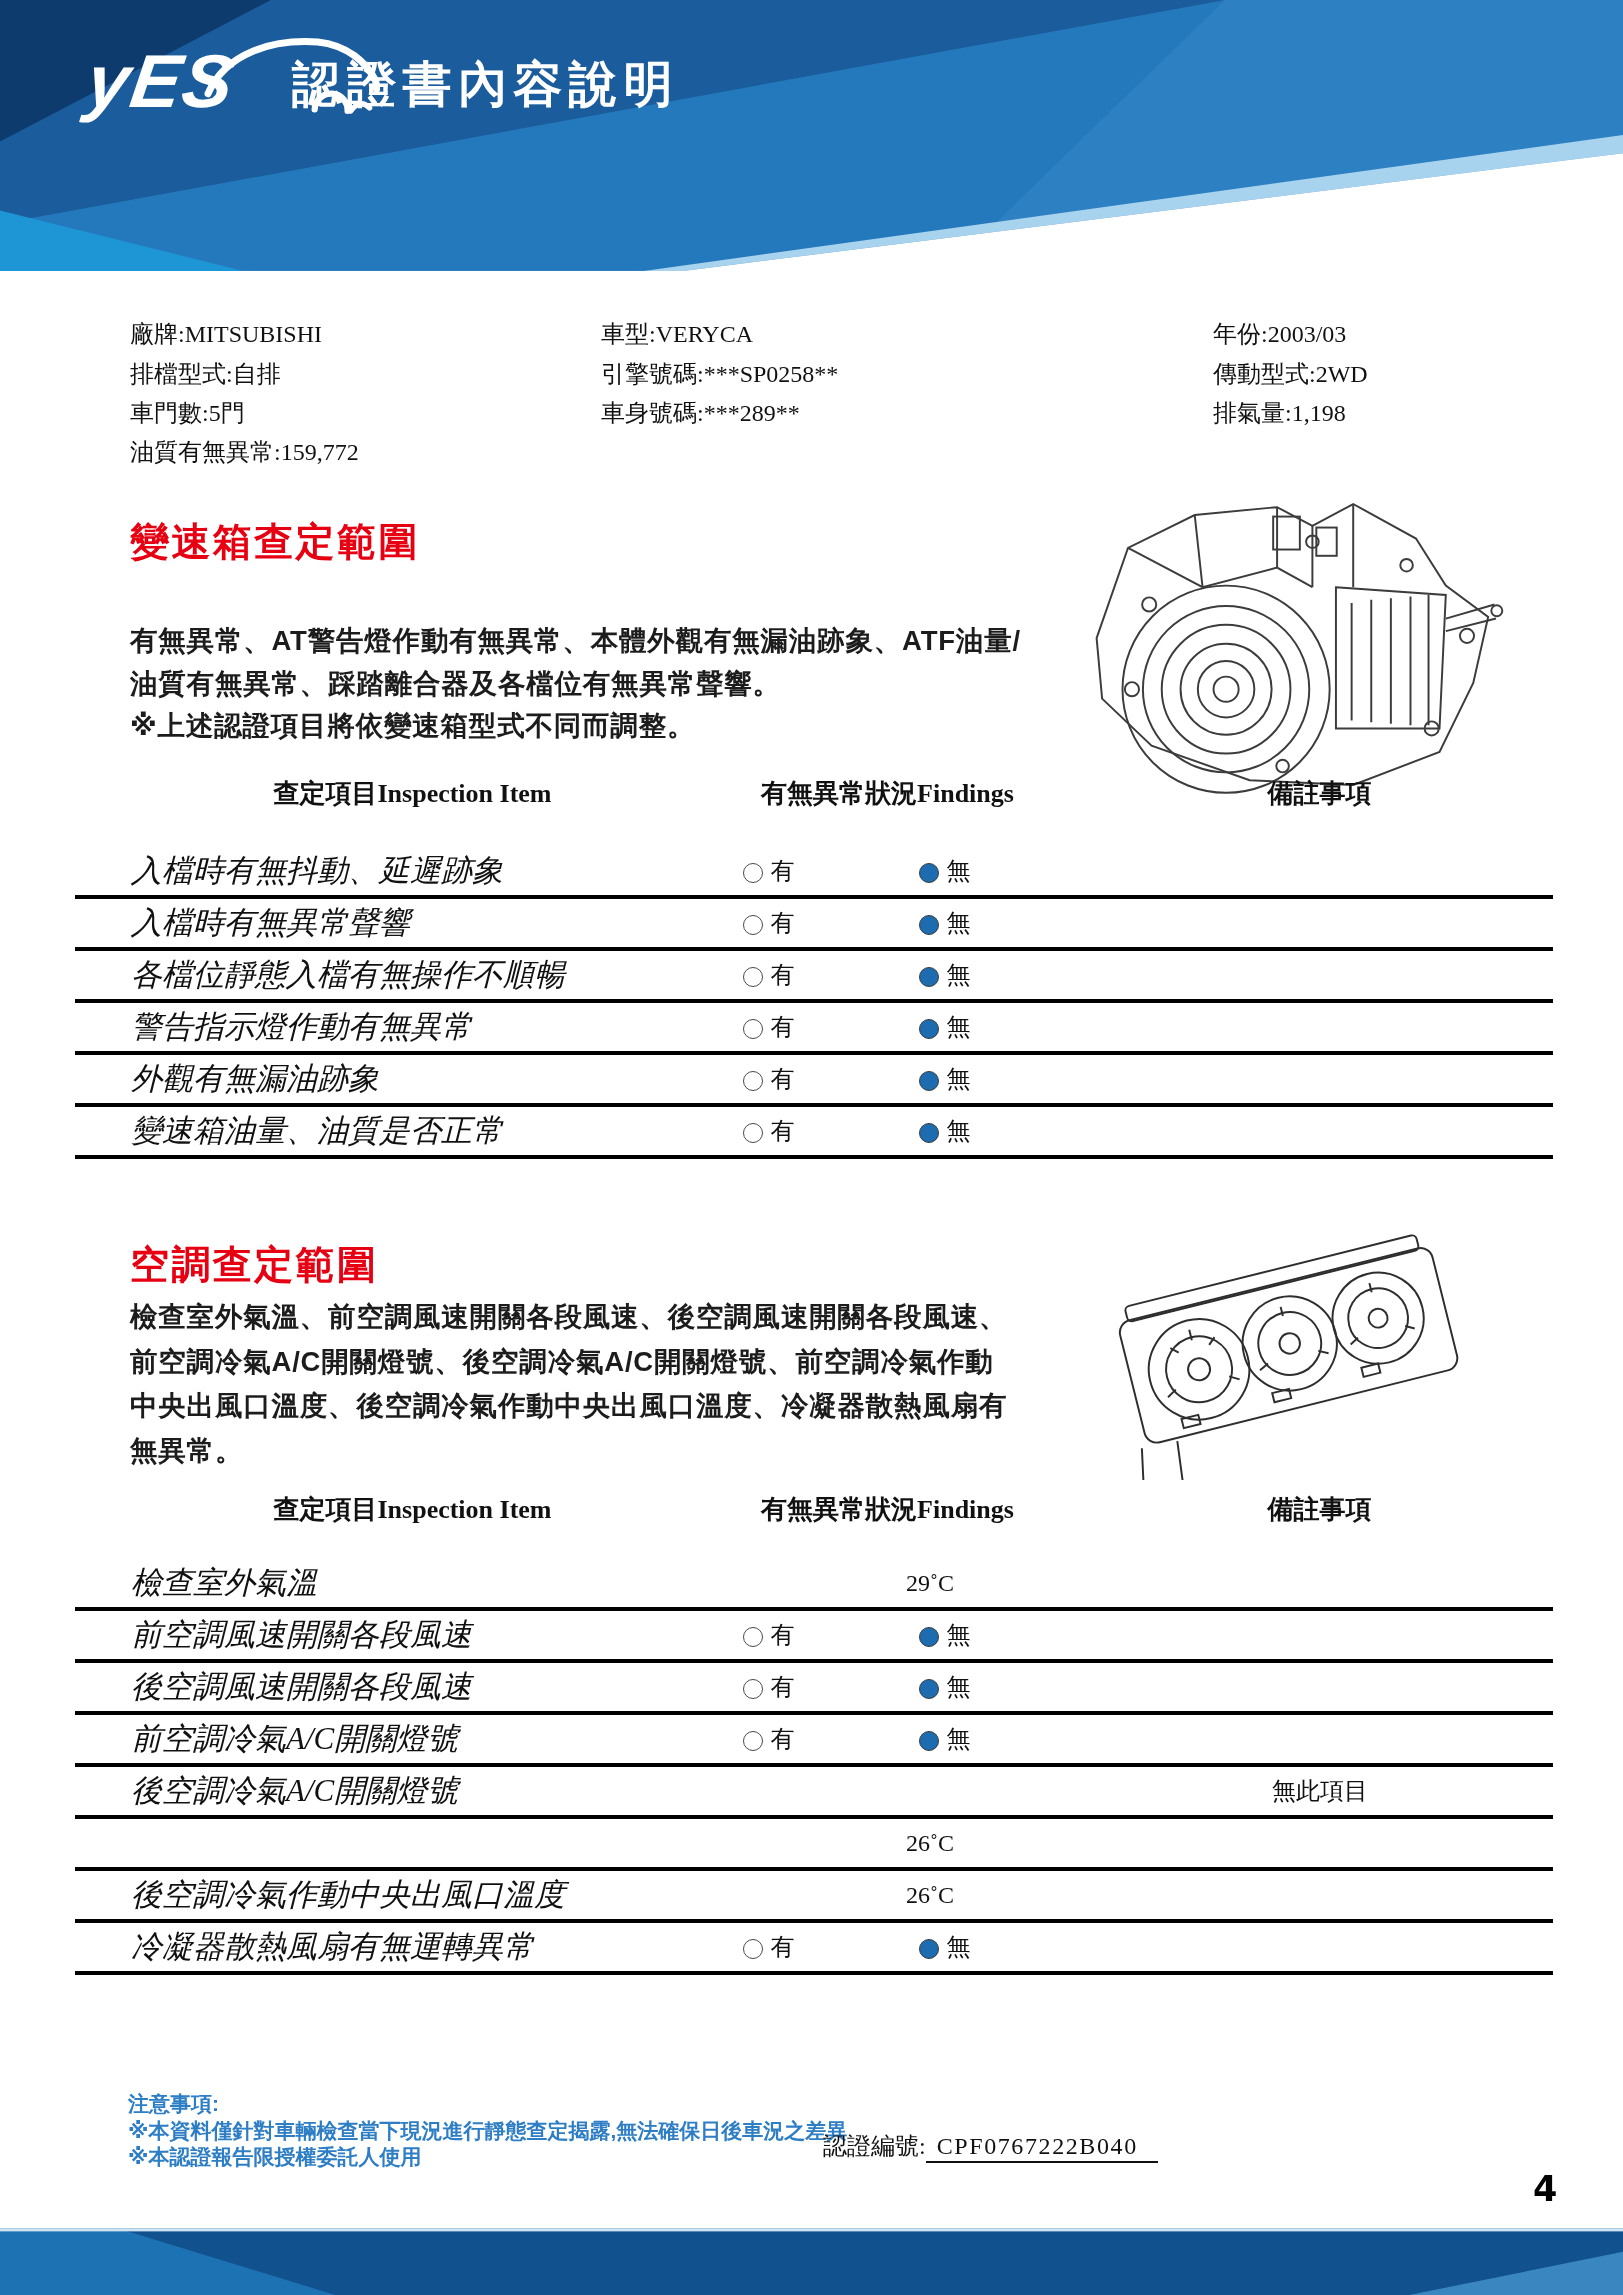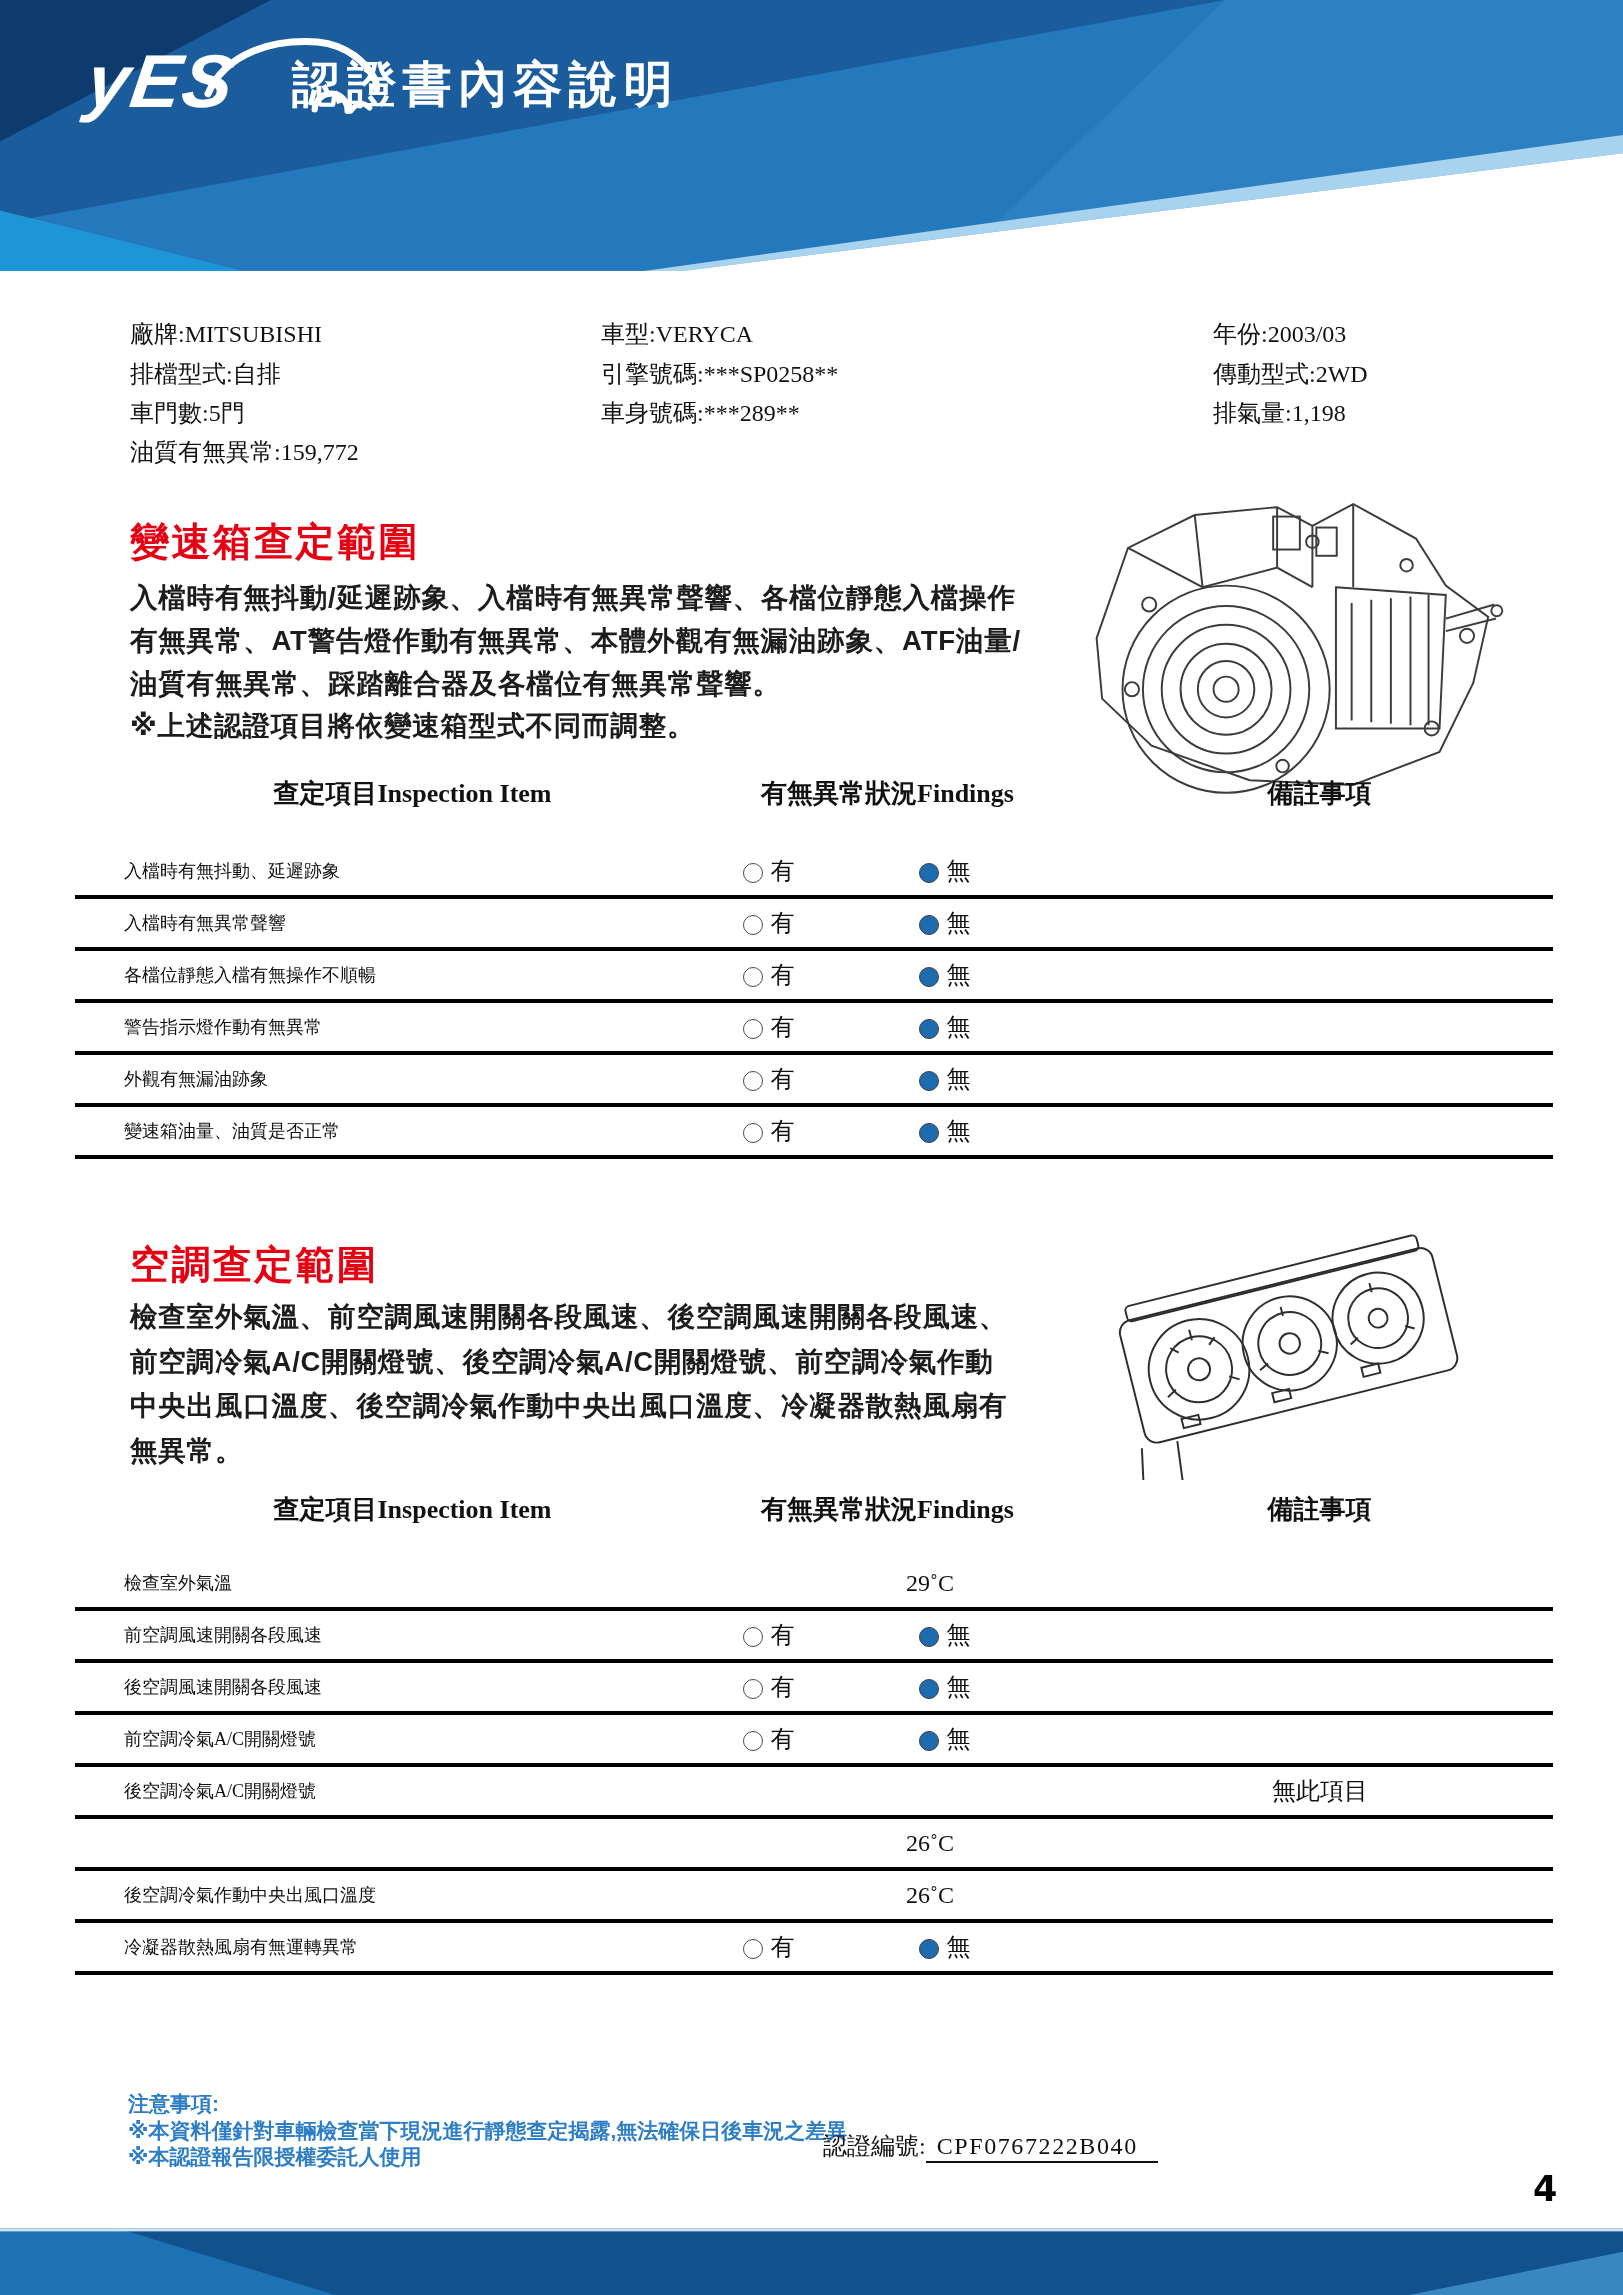--- a/index.html
+++ b/index.html
@@ -26,21 +26,21 @@
              letter-spacing:0.8px;font-family:"Liberation Sans","DejaVu Sans",sans-serif;white-space:nowrap;}
 
   
   .thead{position:absolute;left:75px;width:1478px;height:36px;line-height:36px;font-size:26px;font-weight:700;}
   .thead span{position:absolute;top:0;text-align:center;white-space:nowrap;}
   .th1{left:141px;width:393px;}
   .th2{left:628px;width:369px;}
   .th3{left:1123px;width:243px;}
   .tbody{position:absolute;left:75px;width:1478px;}
   .trow{position:relative;width:1478px;height:48px;border-bottom:4.7px solid #000;}
-  .trow .item{position:absolute;left:49px;top:0;height:48px;line-height:48px;font-size:18px;white-space:nowrap;}
+  .trow .item{position:absolute;left:56px;top:0;height:48px;line-height:48px;font-size:31px;white-space:nowrap;font-style:italic;}
   .cell{position:absolute;top:0;height:48px;line-height:48px;font-size:24px;white-space:nowrap;}
   .cell-yes{left:668px;}
   .cell-no{left:844px;}
   .cell-val{left:831px;}
   .cell-remark{left:1092px;width:306px;text-align:center;}
   .radio{display:inline-block;width:20.4px;height:20.4px;border-radius:50%;border:1.6px solid #4a4a4a;
          background:#ffffff;vertical-align:-3.9px;margin-right:7px;box-sizing:border-box;}
   .radio.filled{background:#1e6cb0;border-color:#3c3c3c;}
 
   
@@ -82,21 +82,20 @@
   <div class="info-item abs" style="left:130px;top:399px;">車門數:5門</div>
   <div class="info-item abs" style="left:130px;top:438px;">油質有無異常:159,772</div>
   <div class="info-item abs" style="left:601px;top:320px;">車型:VERYCA</div>
   <div class="info-item abs" style="left:601px;top:360px;">引擎號碼:***SP0258**</div>
   <div class="info-item abs" style="left:601px;top:399px;">車身號碼:***289**</div>
   <div class="info-item abs" style="left:1213px;top:320px;">年份:2003/03</div>
   <div class="info-item abs" style="left:1213px;top:360px;">傳動型式:2WD</div>
   <div class="info-item abs" style="left:1213px;top:399px;">排氣量:1,198</div>
 
   <div class="sec-title" style="top:515px;">變速箱查定範圍</div>
-  <div class="para-line" style="top:580px;">入檔時有無抖動/延遲跡象、入檔時有無異常聲響、各檔位靜態入檔操作</div>
   <div class="para-line" style="top:623px;">有無異常、AT警告燈作動有無異常、本體外觀有無漏油跡象、ATF油量/</div>
   <div class="para-line" style="top:666px;">油質有無異常、踩踏離合器及各檔位有無異常聲響。</div>
   <div class="para-line" style="top:708px;">※上述認證項目將依變速箱型式不同而調整。</div>
 
   <svg class="illu" style="left:1077px;top:493px;" width="430" height="310" viewBox="0 0 548 395">
     <g fill="none" stroke="#3c3c3c" stroke-width="2.5">
       <path d="M25 185 L65 70 L150 28 L255 18 L300 42 L352 14 L432 58 L470 118 L524 158 L505 242 L462 330 L352 372 L220 366 L95 322 L32 262 Z"></path>
       <circle cx="190" cy="250" r="132"></circle>
       <circle cx="190" cy="250" r="106"></circle>
       <circle cx="190" cy="250" r="82"></circle>

